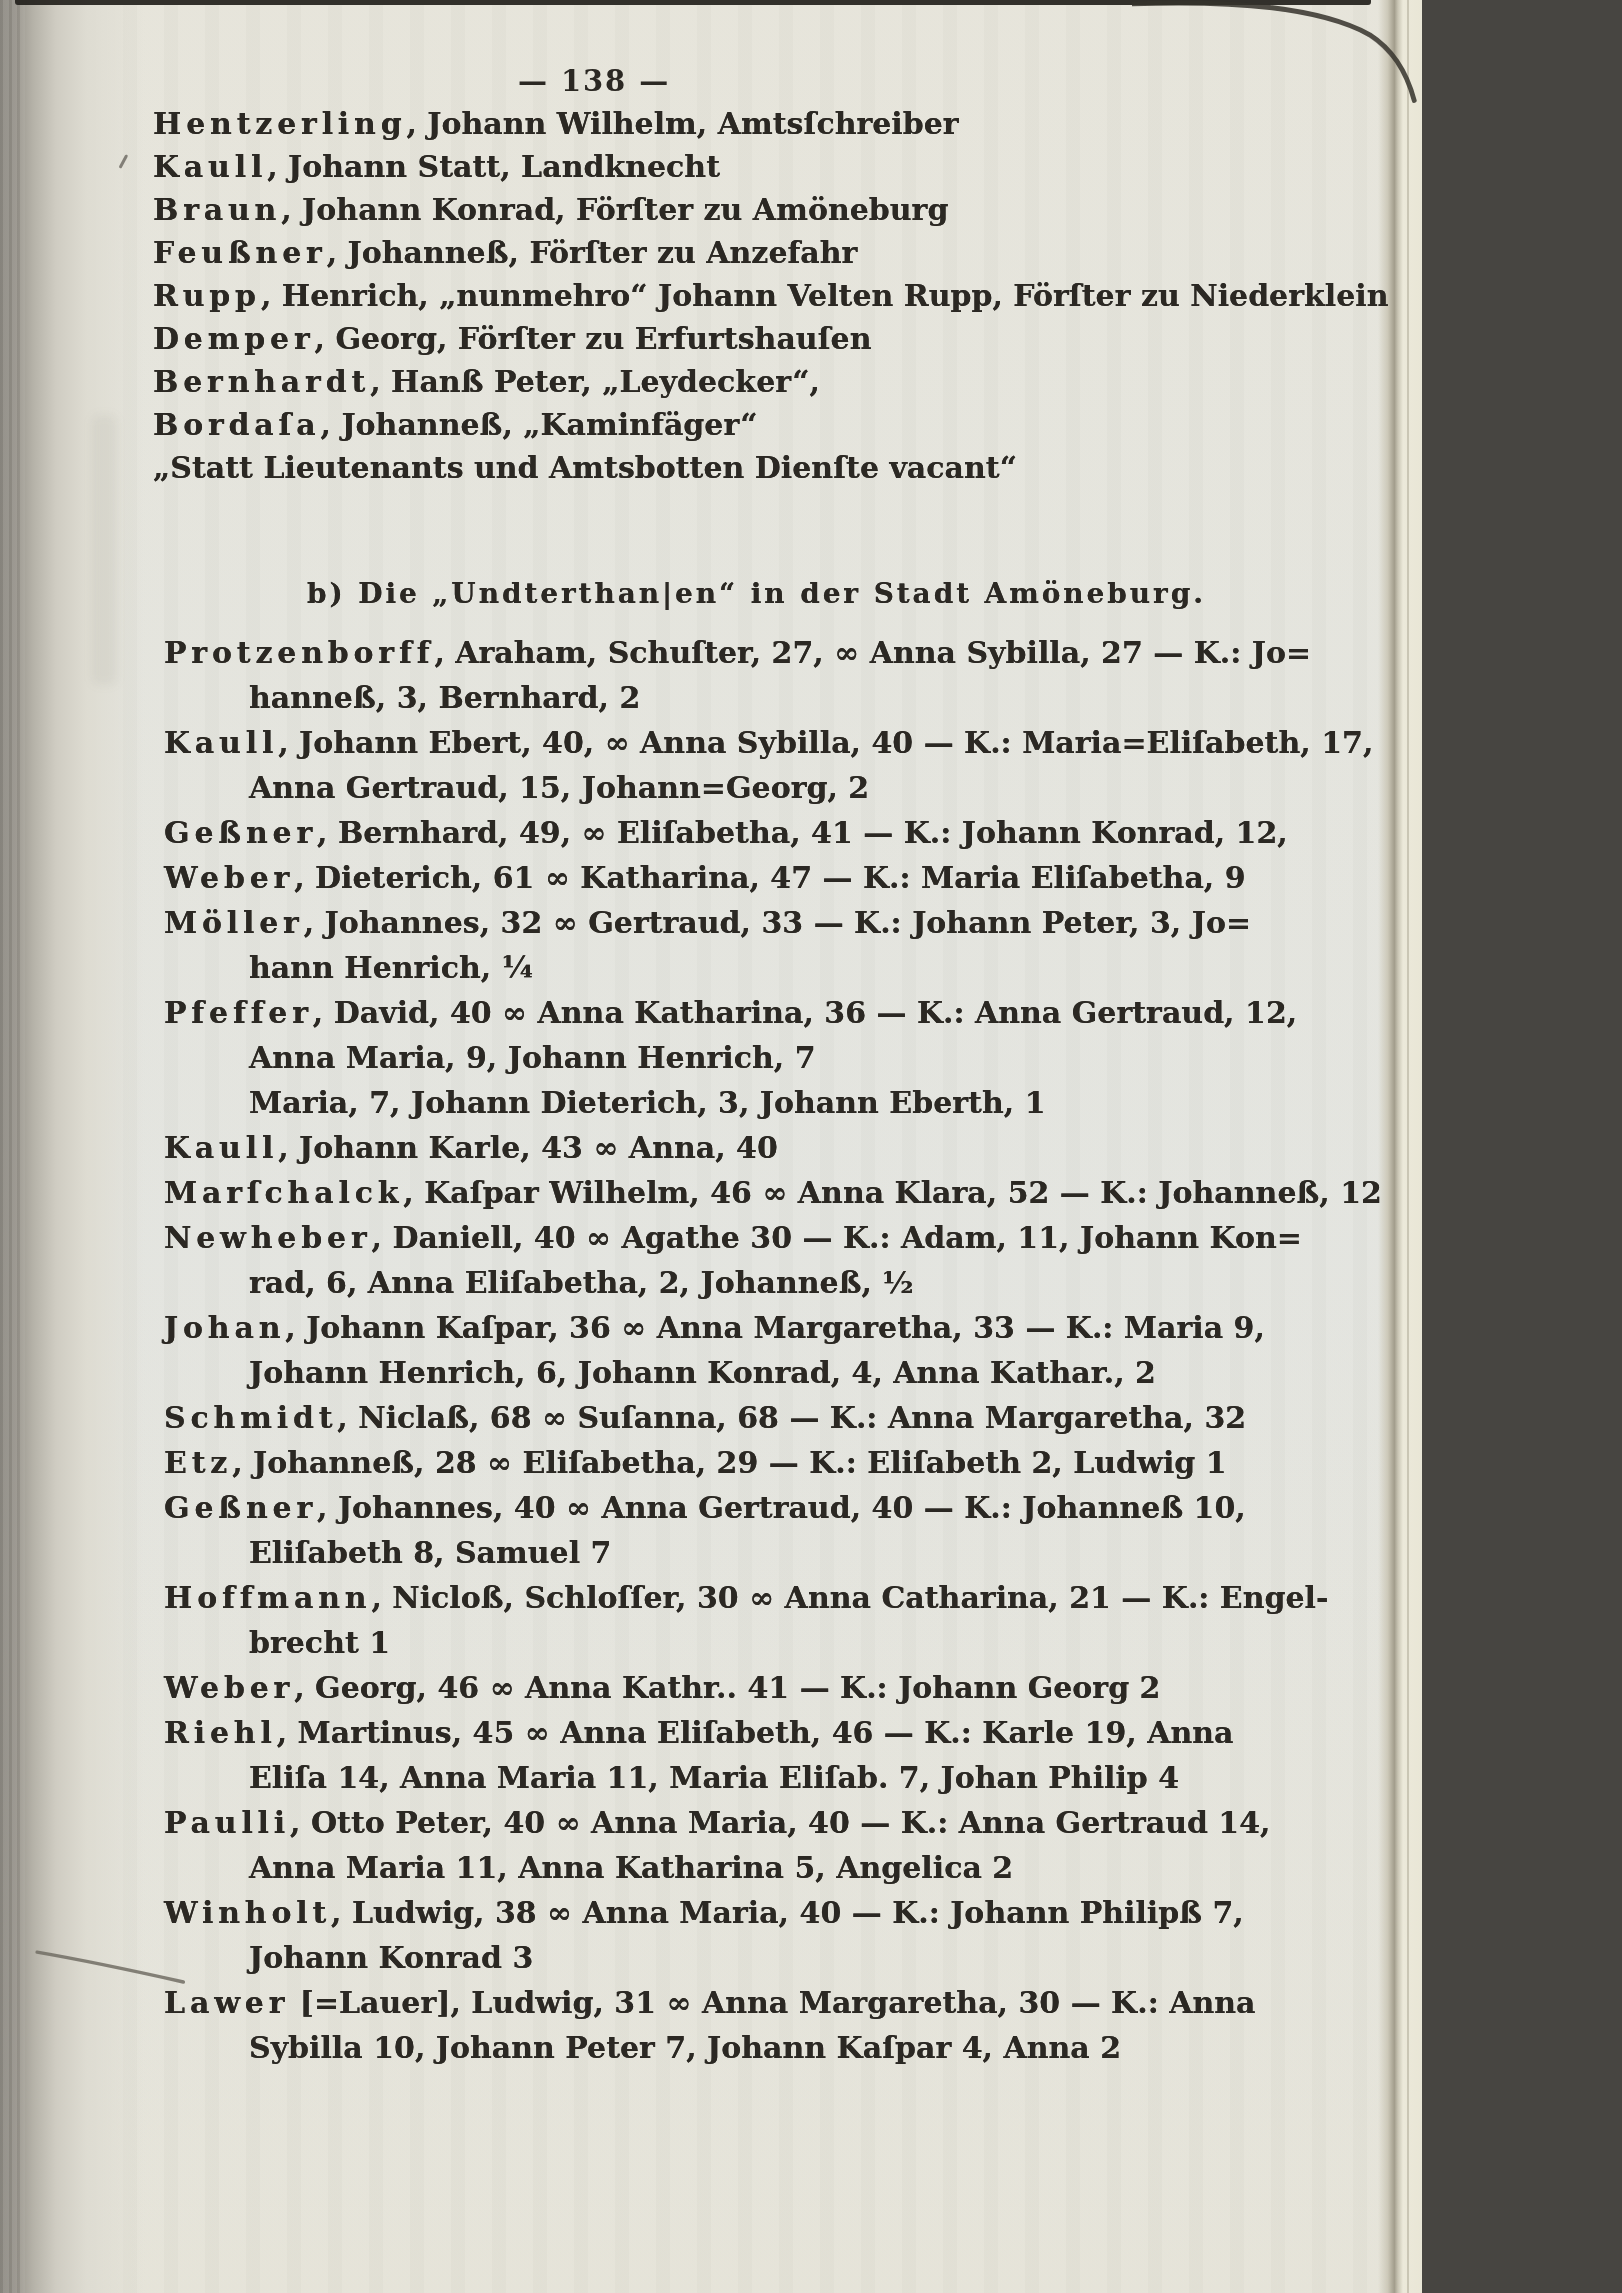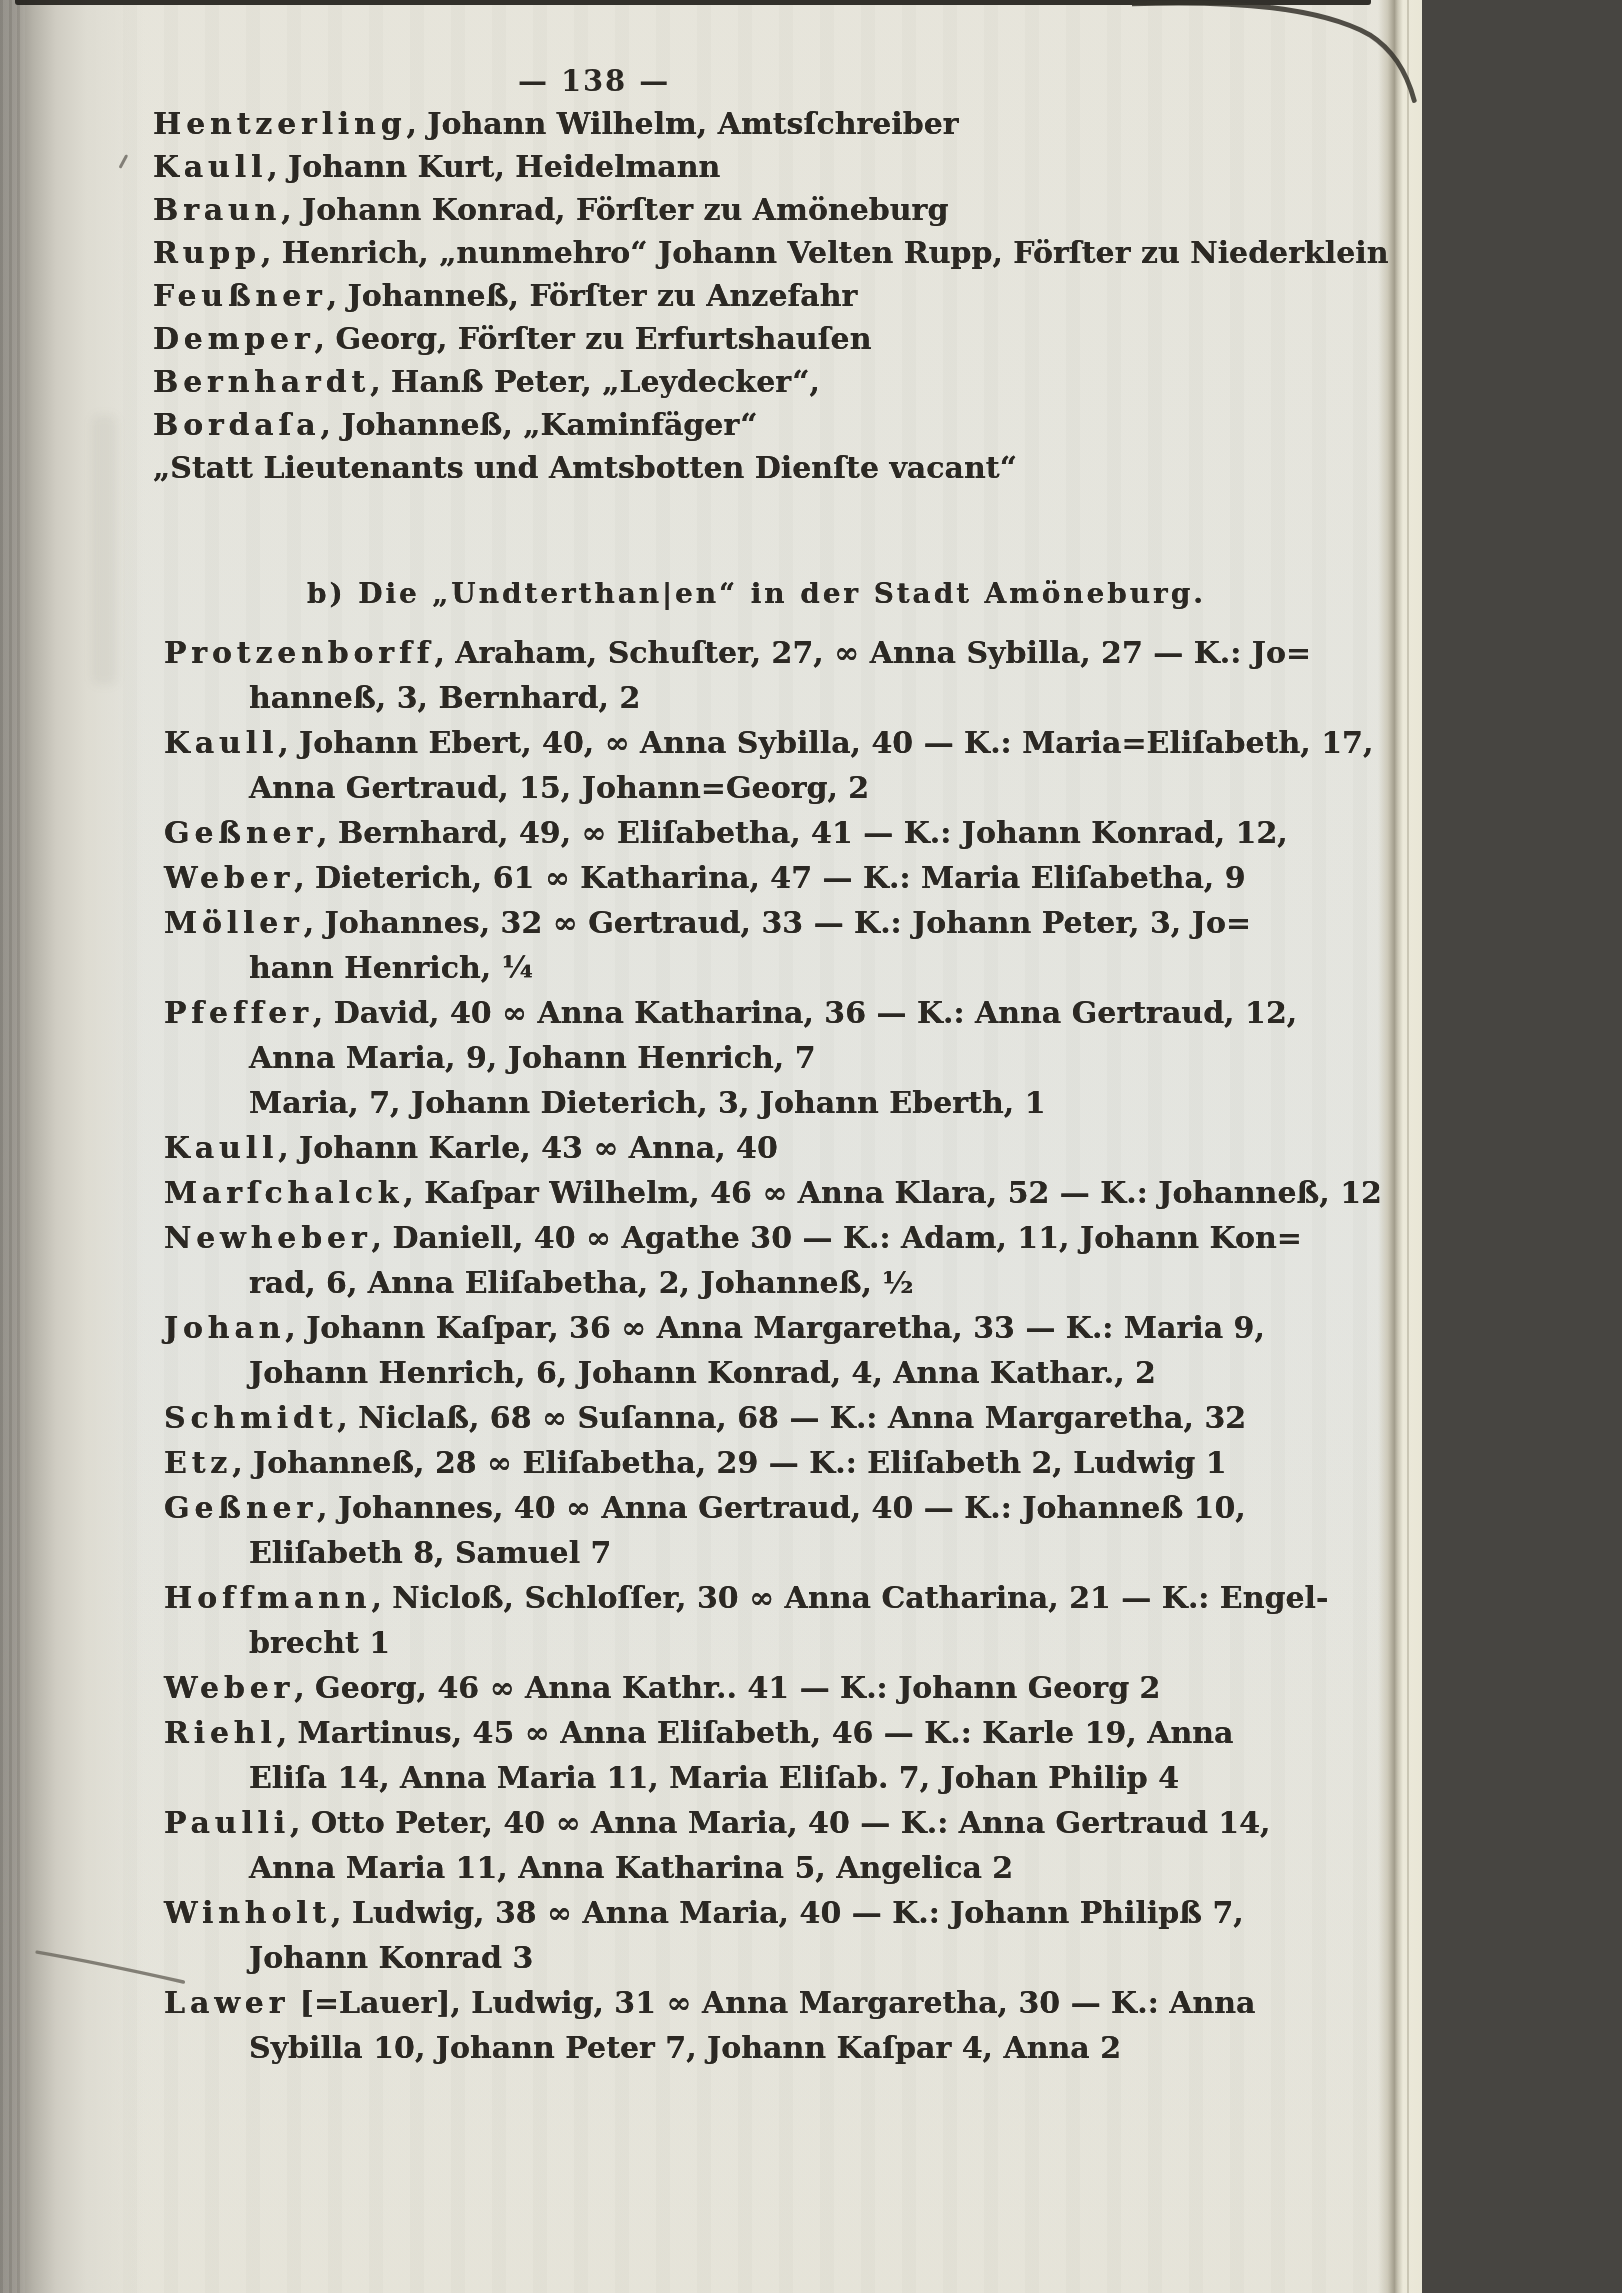--- a/index.html
+++ b/index.html
@@ -74,24 +74,24 @@
   <div class="bleed" style="left:1526px;top:1043px;width:50px;height:154px;"></div>
   <div class="bleed" style="left:1530px;top:1661px;width:46px;height:164px;"></div>
   <div class="bleed" style="left:92px;top:415px;width:25px;height:270px;"></div>
 
   <div class="speck"></div>
 
   <div class="page-number">— 138 —</div>
 
   <div class="officials" id="officials">
       <div class="line"><span class="sperr">Hentzerling</span><span>, Johann Wilhelm, Amtsſchreiber</span></div>
-      <div class="line"><span class="sperr">Kaull</span><span>, Johann Kurt, Heidelmann</span></div>
+      <div class="line"><span class="sperr">Kaull</span><span>, Johann Statt, Landknecht</span></div>
       <div class="line"><span class="sperr">Braun</span><span>, Johann Konrad, Förſter zu Amöneburg</span></div>
+      <div class="line"><span class="sperr">Feußner</span><span>, Johanneß, Förſter zu Anzefahr</span></div>
       <div class="line"><span class="sperr">Rupp</span><span>, Henrich, „nunmehro“ Johann Velten Rupp, Förſter zu Niederklein</span></div>
-      <div class="line"><span class="sperr">Feußner</span><span>, Johanneß, Förſter zu Anzefahr</span></div>
       <div class="line"><span class="sperr">Demper</span><span>, Georg, Förſter zu Erfurtshauſen</span></div>
       <div class="line"><span class="sperr">Bernhardt</span><span>, Hanß Peter, „Leydecker“,</span></div>
       <div class="line"><span class="sperr">Bordaſa</span><span>, Johanneß, „Kaminfäger“</span></div>
       <div class="line"><span>„Statt Lieutenants und Amtsbotten Dienſte vacant“</span></div>
     </div>
 
   <div class="heading">b) Die „Undterthan|en“ in der Stadt Amöneburg.</div>
 
   <div class="families" id="families">
       <div class="entry">

